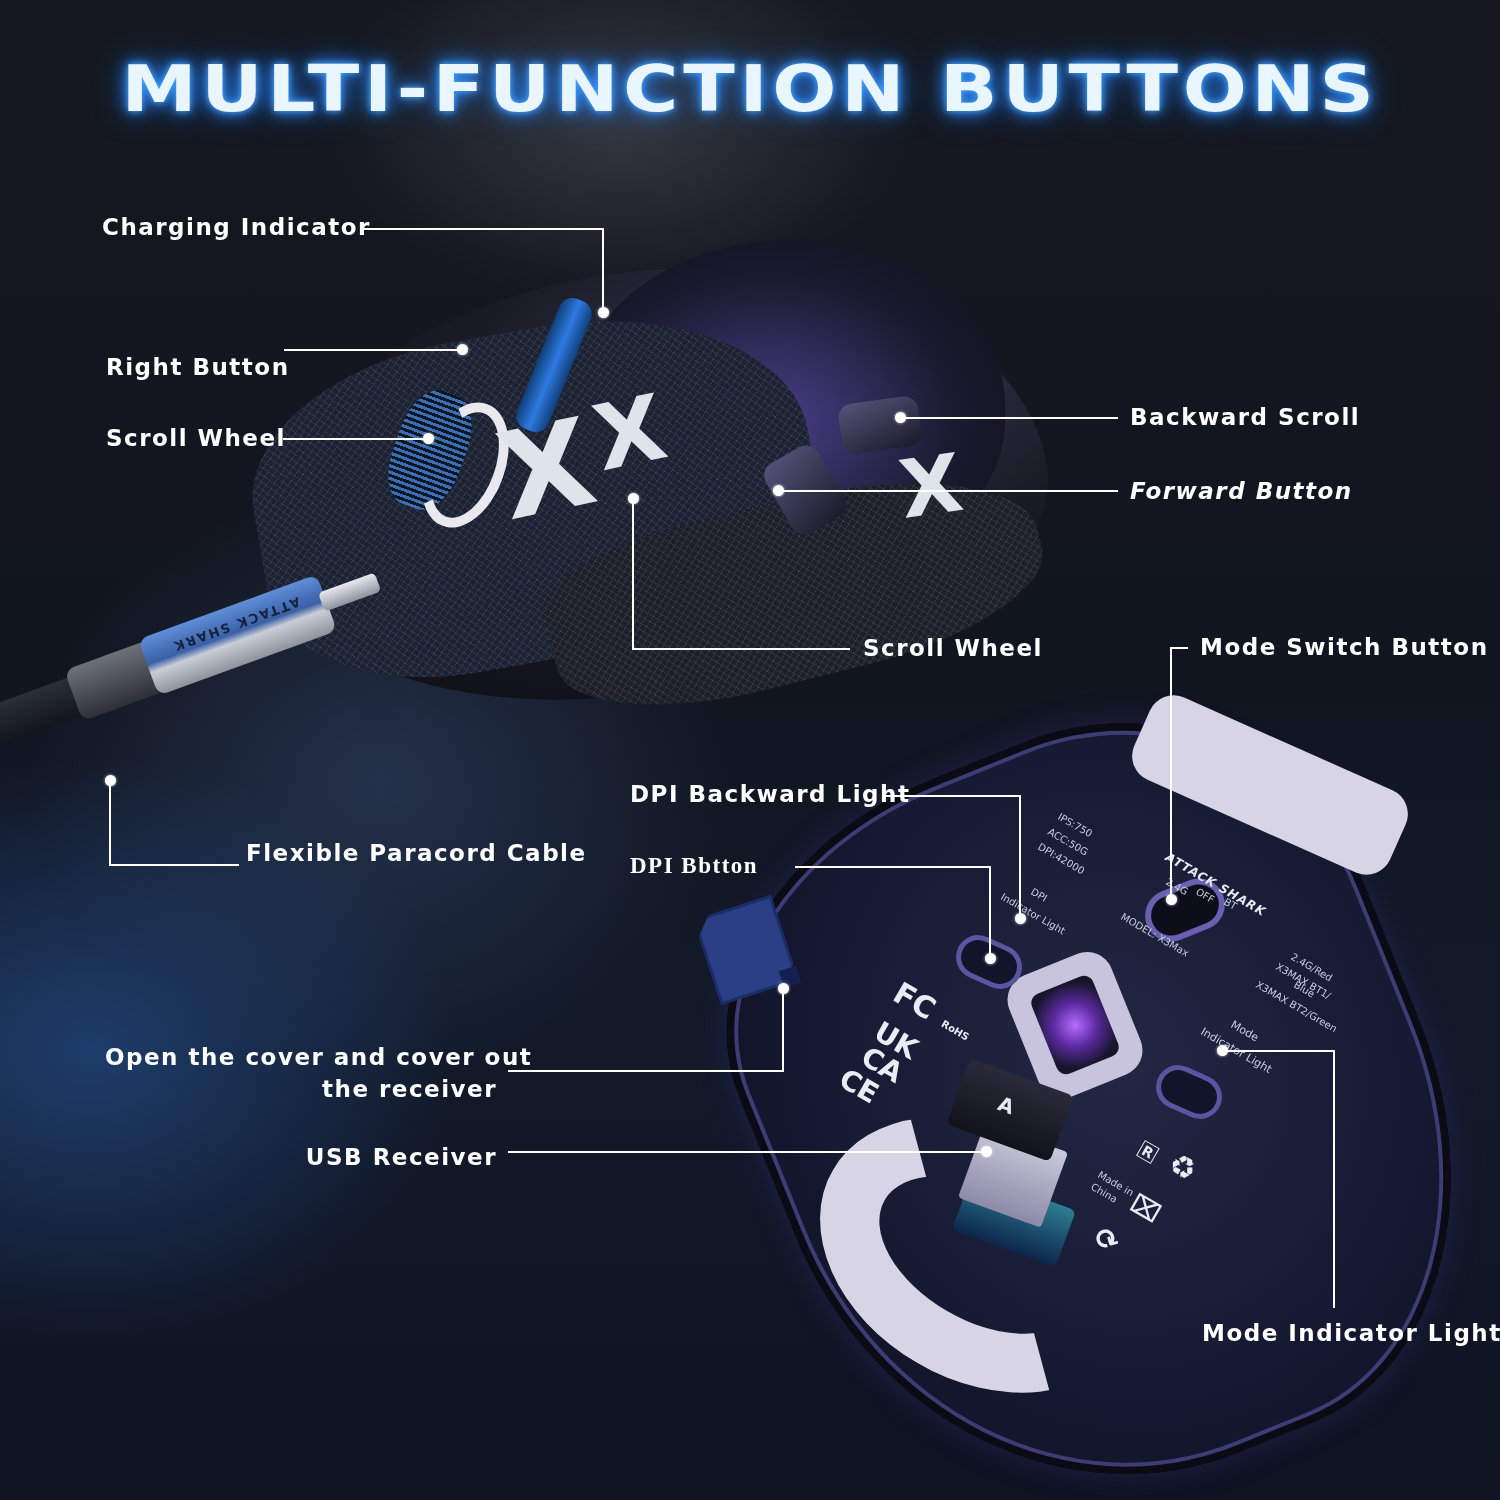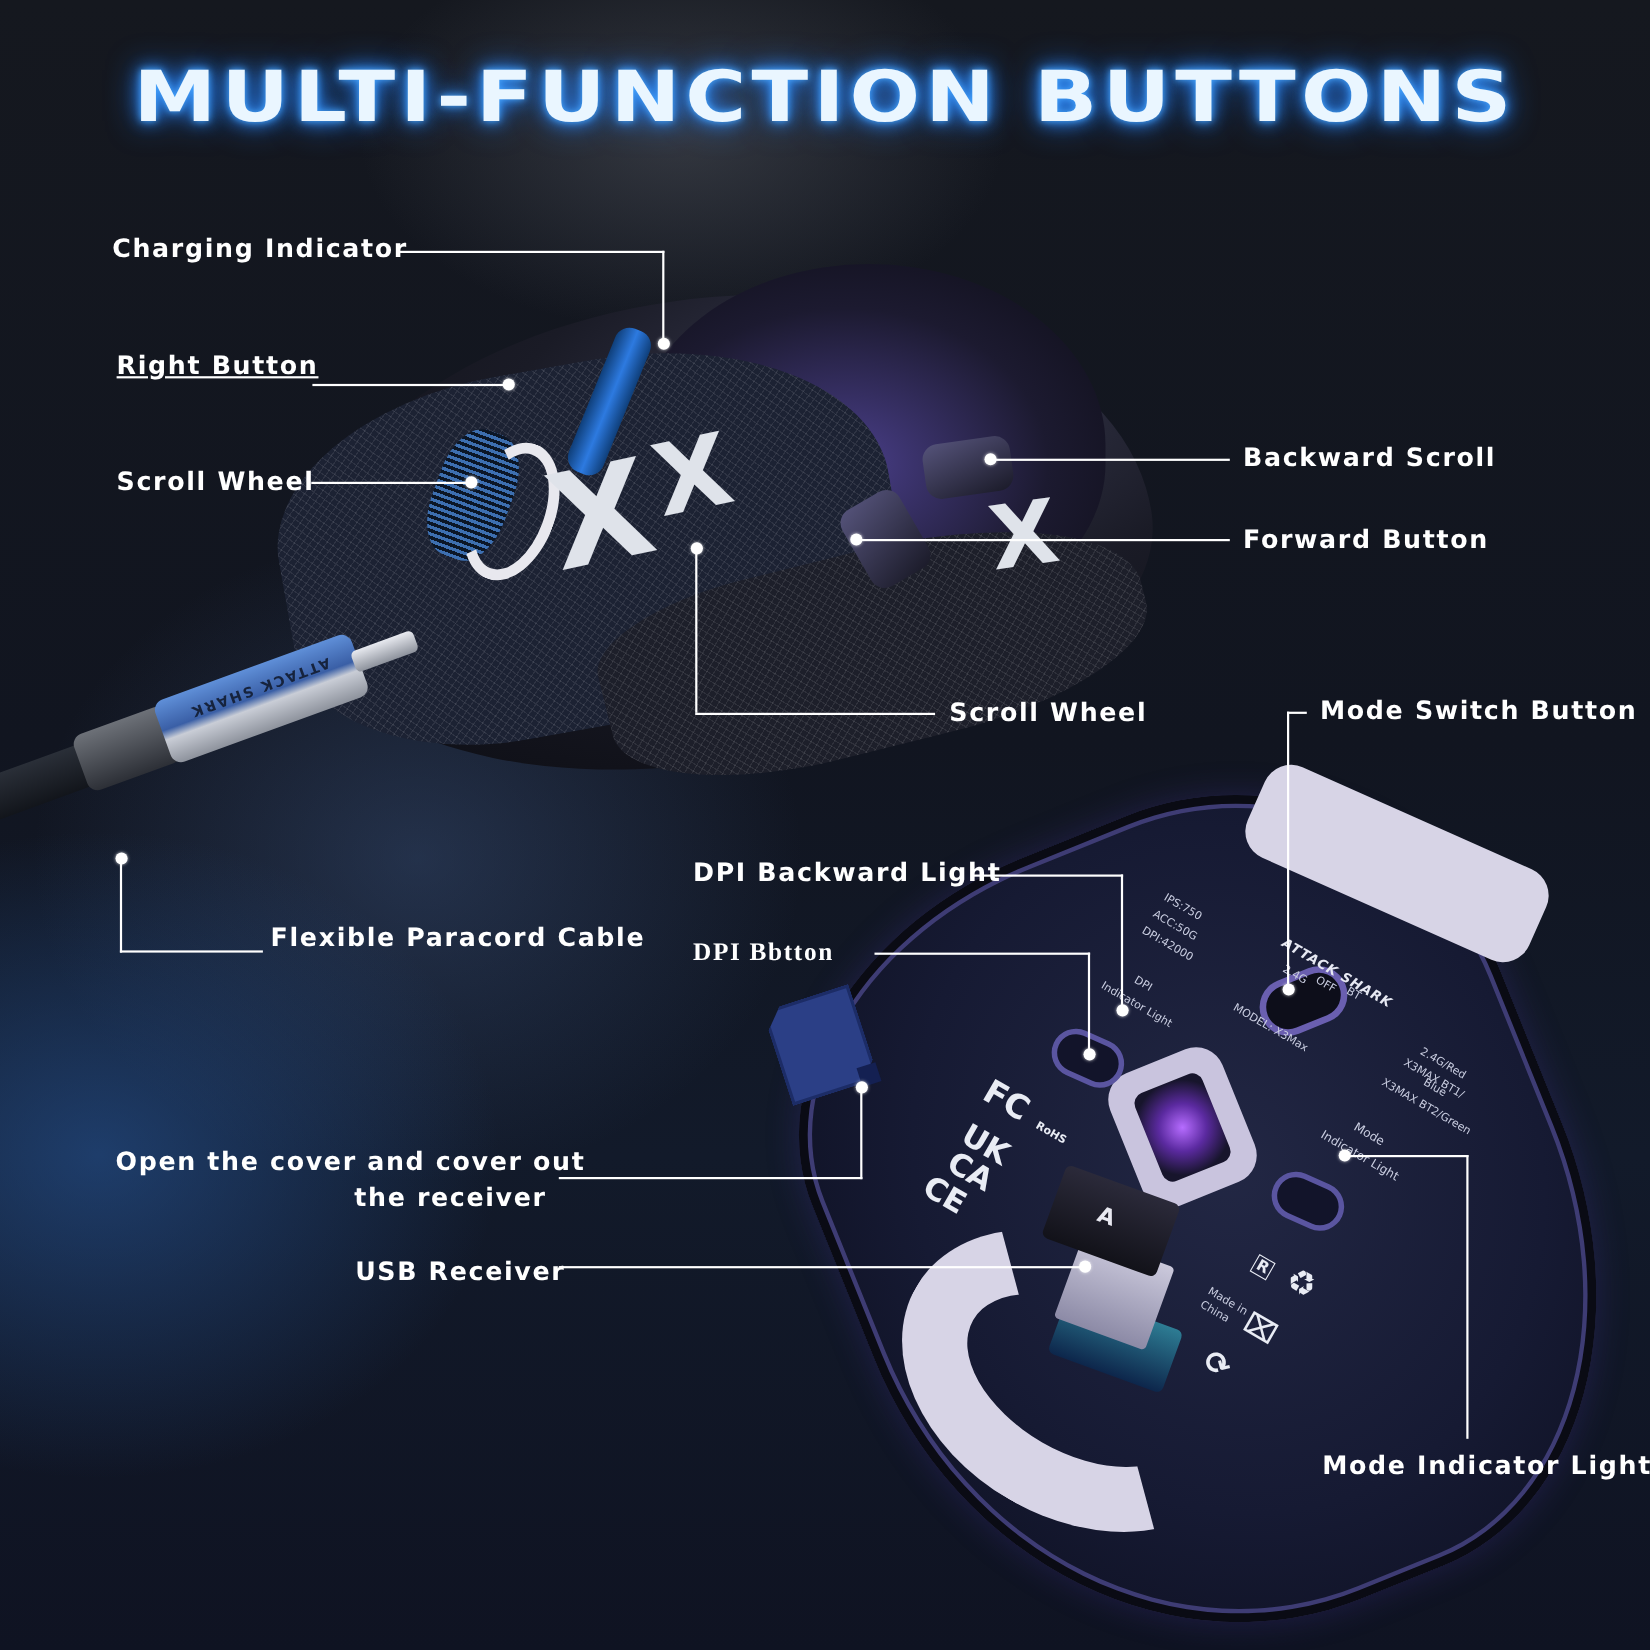--- a/index.html
+++ b/index.html
@@ -192,33 +192,33 @@
 <div class="cover">
   <div class="cover-plate"></div>
   <div class="cover-chip"></div>
 </div>
 
 <div class="label" style="left:102px;top:216px;">Charging Indicator</div>
 <div class="line h" style="left:362px;top:228px;width:242px;"></div>
 <div class="line v" style="left:602px;top:228px;height:84px;"></div>
 <div class="dot" style="left:603px;top:312px;"></div>
 
-<div class="label" style="left:106px;top:322px;text-decoration:underline;">Right Button</div>
+<div class="label" style="left:106px;top:356px;">Right Button</div>
 <div class="line h" style="left:284px;top:349px;width:178px;"></div>
 <div class="dot" style="left:462px;top:349px;"></div>
 
 <div class="label" style="left:106px;top:427px;">Scroll Wheel</div>
 <div class="line h" style="left:283px;top:438px;width:145px;"></div>
 <div class="dot" style="left:428px;top:438px;"></div>
 
 <div class="label" style="left:1130px;top:406px;">Backward Scroll</div>
 <div class="line h" style="left:900px;top:417px;width:218px;"></div>
 <div class="dot" style="left:900px;top:417px;"></div>
 
-<div class="label" style="left:1130px;top:480px;">Forward Button</div>
+<div class="label" style="left:1130px;top:480px;font-style:italic;">Forward Button</div>
 <div class="line h" style="left:778px;top:490px;width:340px;"></div>
 <div class="dot" style="left:778px;top:490px;"></div>
 
 <div class="label" style="left:863px;top:637px;">Scroll Wheel</div>
 <div class="line v" style="left:632px;top:498px;height:150px;"></div>
 <div class="line h" style="left:632px;top:648px;width:218px;"></div>
 <div class="dot" style="left:633px;top:498px;"></div>
 
 <div class="label" style="left:1200px;top:636px;">Mode Switch Button</div>
 <div class="line h" style="left:1170px;top:647px;width:18px;"></div>
@@ -239,20 +239,20 @@
 <div class="line v" style="left:109px;top:780px;height:86px;"></div>
 <div class="line h" style="left:109px;top:864px;width:130px;"></div>
 <div class="dot" style="left:110px;top:780px;"></div>
 
 <div class="label right" style="left:105px;top:1046px;width:392px;">Open the cover and cover out</div>
 <div class="label right" style="left:105px;top:1078px;width:392px;">the receiver</div>
 <div class="line h" style="left:508px;top:1070px;width:276px;"></div>
 <div class="line v" style="left:782px;top:988px;height:84px;"></div>
 <div class="dot" style="left:783px;top:988px;"></div>
 
-<div class="label right" style="left:122px;top:1146px;width:392px;">USB Receiver</div>
+<div class="label right" style="left:105px;top:1146px;width:392px;">USB Receiver</div>
 <div class="line h" style="left:508px;top:1151px;width:478px;"></div>
 <div class="dot" style="left:986px;top:1151px;"></div>
 
 <div class="label" style="left:1202px;top:1322px;">Mode Indicator Light</div>
 <div class="line h" style="left:1222px;top:1050px;width:113px;"></div>
 <div class="line v" style="left:1333px;top:1050px;height:258px;"></div>
 <div class="dot" style="left:1222px;top:1050px;"></div>
 
 </body></html>

